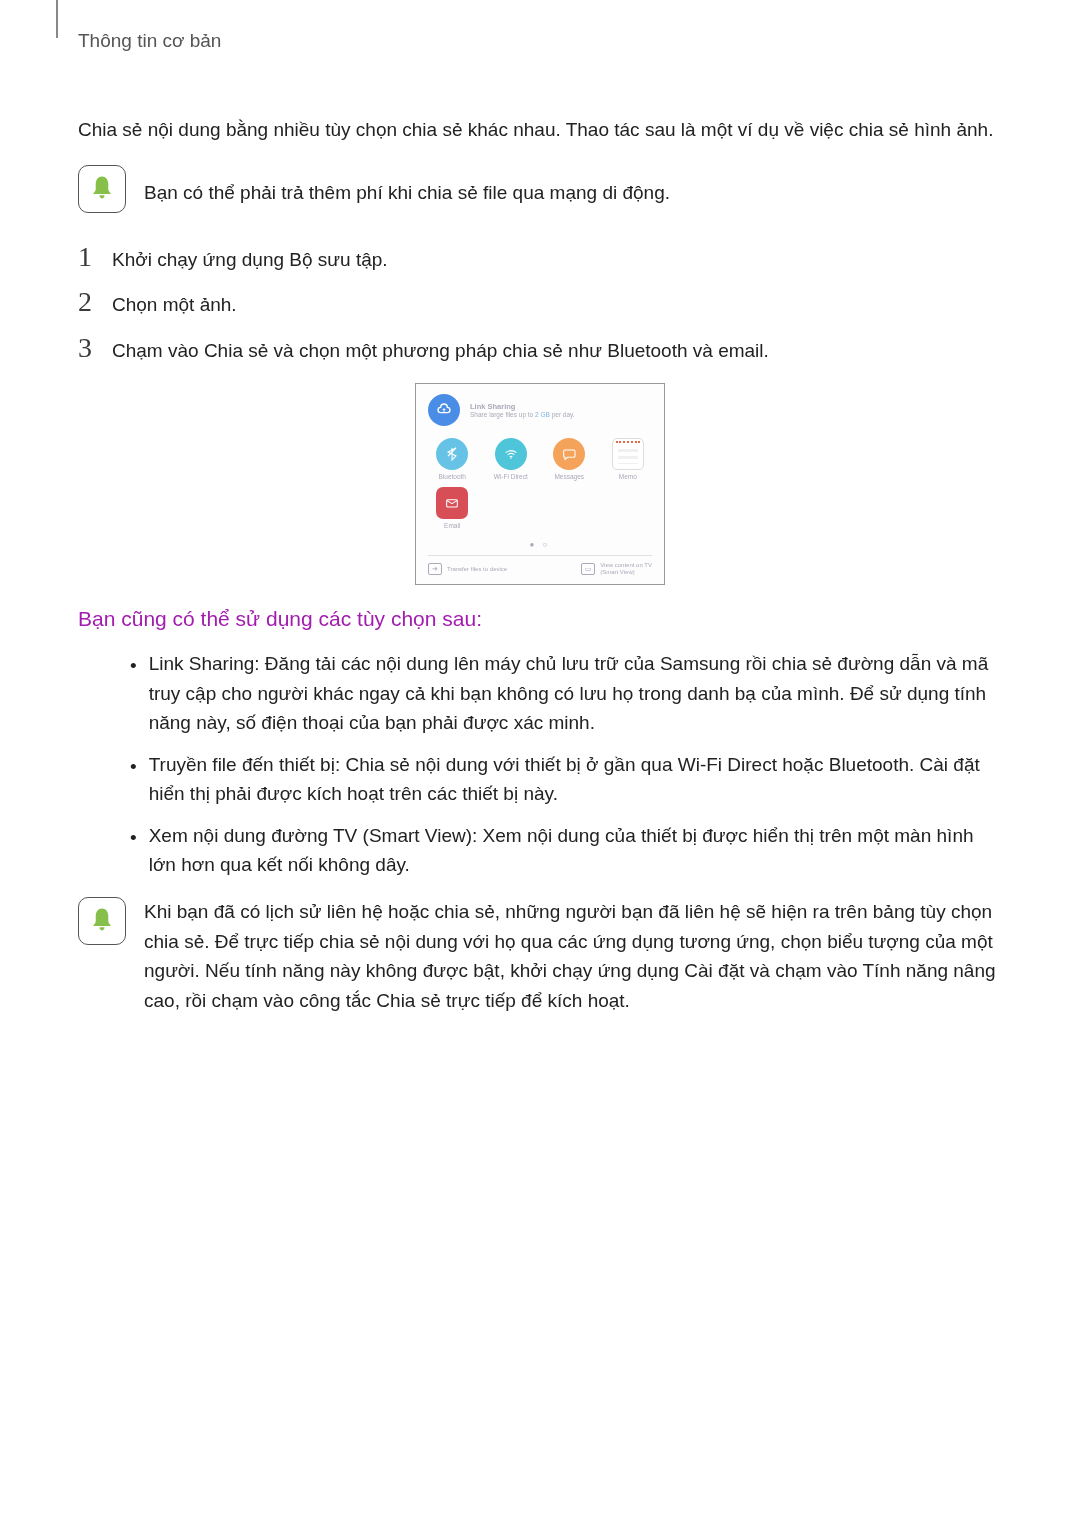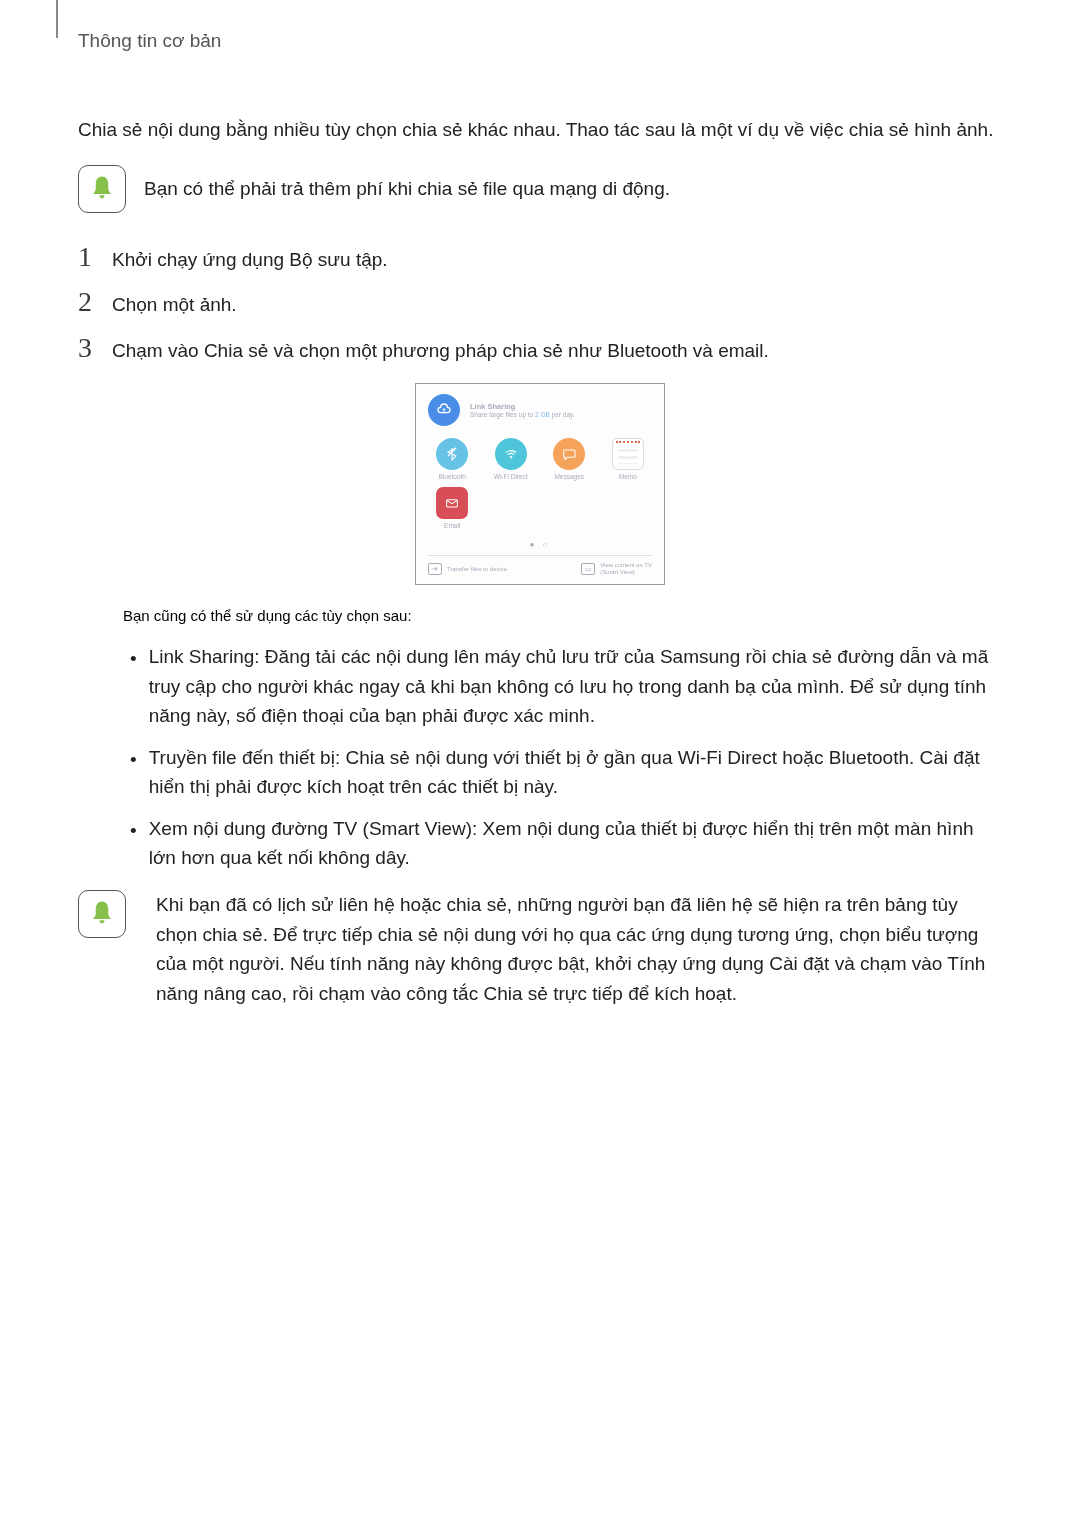--- a/index.html
+++ b/index.html
@@ -37,21 +37,21 @@
     margin-bottom: 24px;
   }
   .intro-text {
     font-size: 19px;
     line-height: 1.5;
     margin-bottom: 20px;
     color: #222;
   }
   .note-row {
     display: flex;
-    align-items: flex-start;
+    align-items: center;
     gap: 18px;
     margin-bottom: 30px;
   }
   .note-icon {
     flex: 0 0 48px;
     height: 48px;
     border: 1.5px solid #555;
     border-radius: 10px;
     display: flex;
     align-items: center;
@@ -176,24 +176,23 @@
     line-height: 1.2;
   }
   .mini-icon {
     width: 14px; height: 12px;
     border: 1px solid #aab;
     border-radius: 2px;
     display:flex; align-items:center; justify-content:center;
     font-size:7px; color:#aab;
   }
   .sub-heading {
-    font-size: 15px;
+    font-size: 21px;
     margin-bottom: 18px;
-    color: #000000;
-    margin-left: 45px;
+    color: #a21caf;
   }
   .bullet-list {
     padding-left: 52px;
     margin-bottom: 18px;
   }
   .bullet-item {
     display: flex;
     gap: 12px;
     font-size: 19px;
     line-height: 1.55;
@@ -201,21 +200,21 @@
     color: #222;
   }
   .bullet-dot {
     flex: 0 0 auto;
     padding-top: 2px;
   }
   .bullet-text { flex: 1; }
   .note-row-2 {
     display: flex;
     align-items: flex-start;
-    gap: 30px;
+    gap: 18px;
   }
   .note-text-2 {
     font-size: 19px;
     line-height: 1.55;
     color: #222;
   }
   .page-number {
     position: absolute;
     bottom: 34px;
     left: 0; right: 0;

